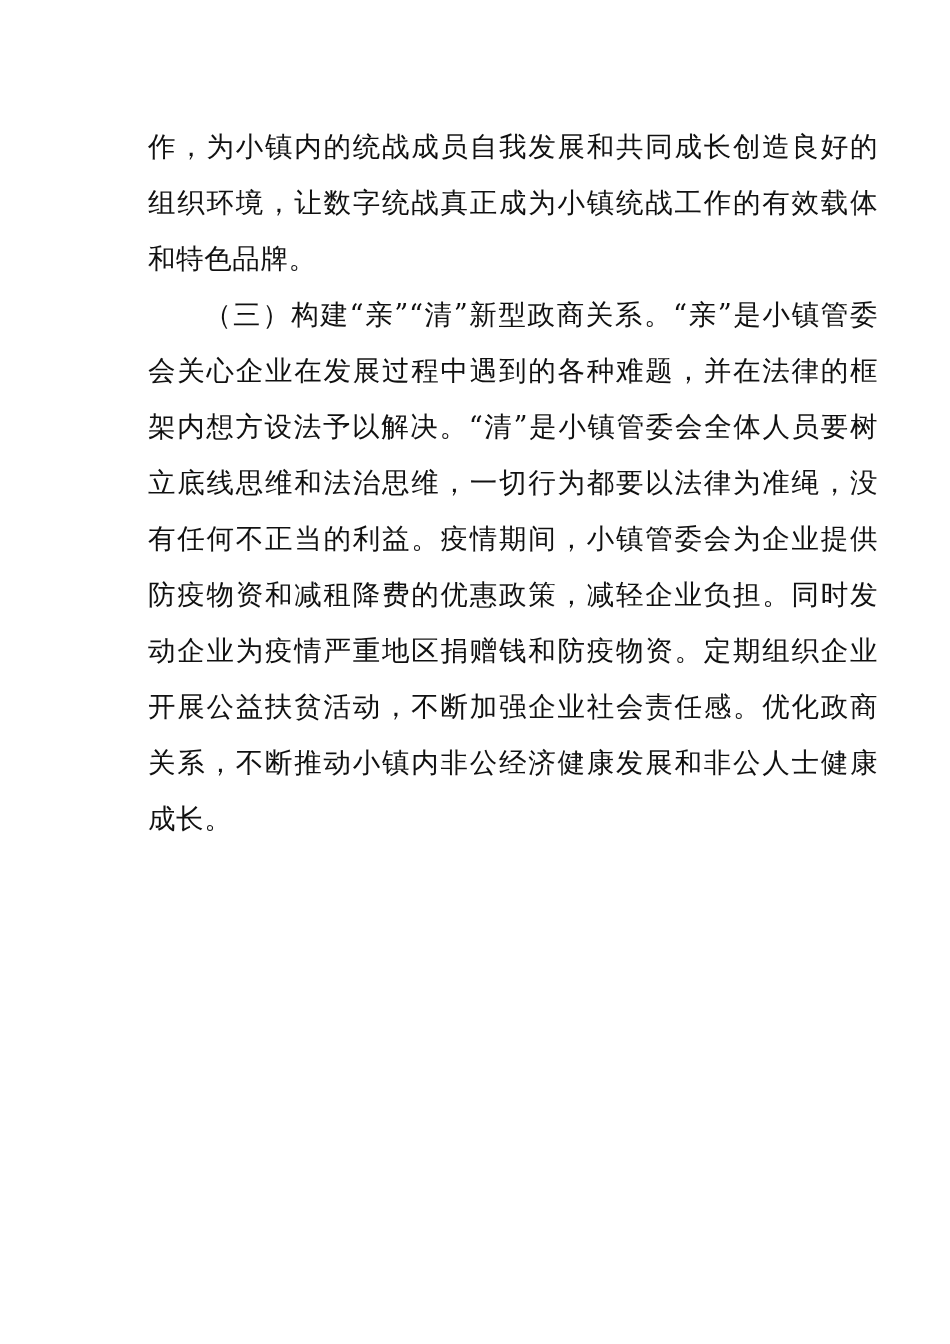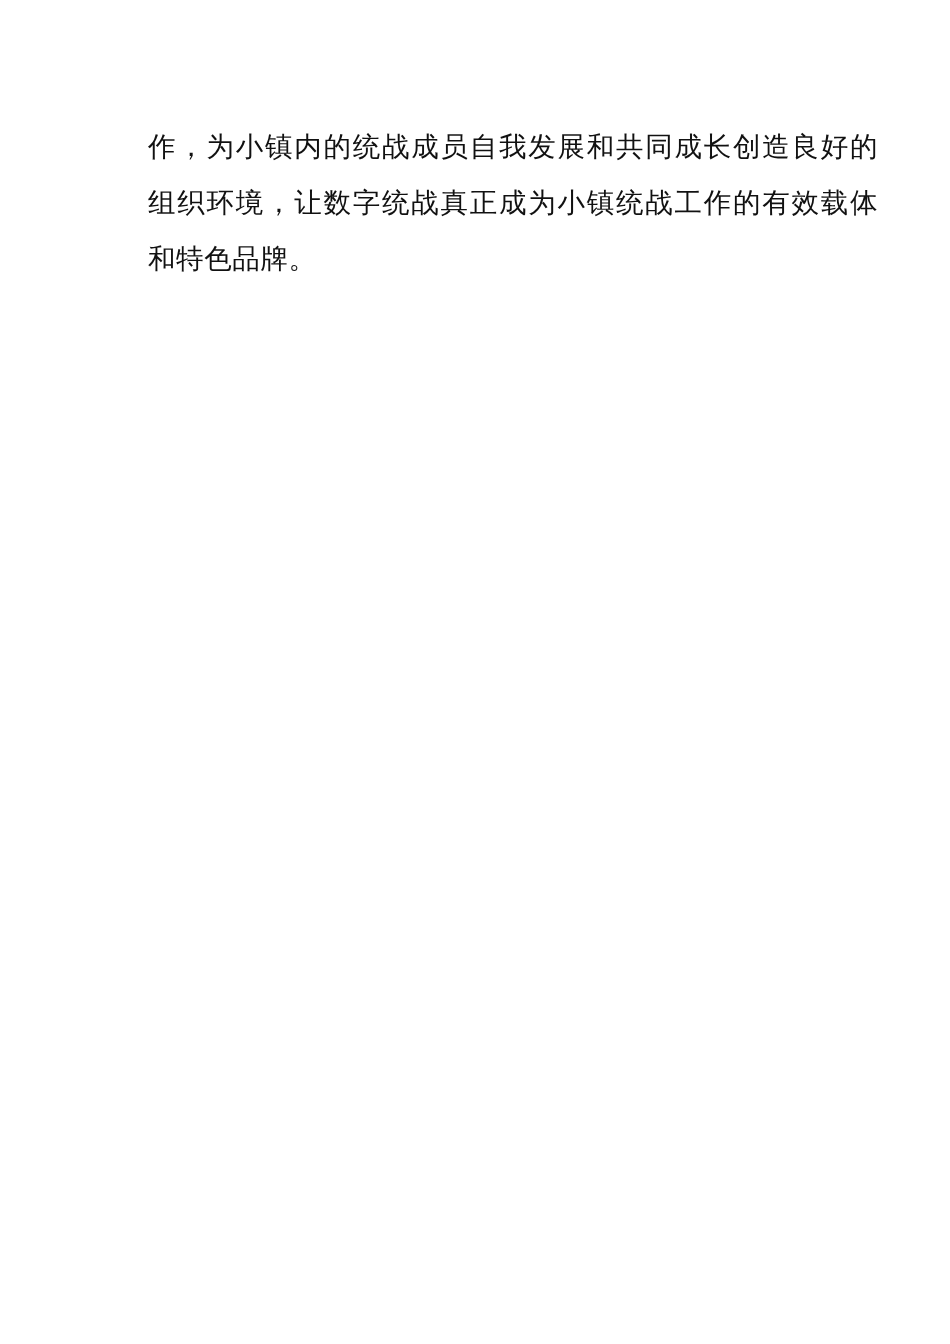--- a/index.html
+++ b/index.html
@@ -43,14 +43,15 @@
   .para + .para {
     margin-top: 0;
   }
 </style>
 </head>
 <body>
 
 <div class="page">
   <div class="doc-body">
     <p class="para">作，为小镇内的统战成员自我发展和共同成长创造良好的组织环境，让数字统战真正成为小镇统战工作的有效载体和特色品牌。</p>
+    <p class="para indent">（三）构建“亲”“清”新型政商关系。“亲”是小镇管委会关心企业在发展过程中遇到的各种难题，并在法律的框架内想方设法予以解决。“清”是小镇管委会全体人员要树立底线思维和法治思维，一切行为都要以法律为准绳，没有任何不正当的利益。疫情期间，小镇管委会为企业提供防疫物资和减租降费的优惠政策，减轻企业负担。同时发动企业为疫情严重地区捐赠钱和防疫物资。定期组织企业开展公益扶贫活动，不断加强企业社会责任感。优化政商关系，不断推动小镇内非公经济健康发展和非公人士健康成长。</p>
   </div>
 </div>
 
 </body></html>

